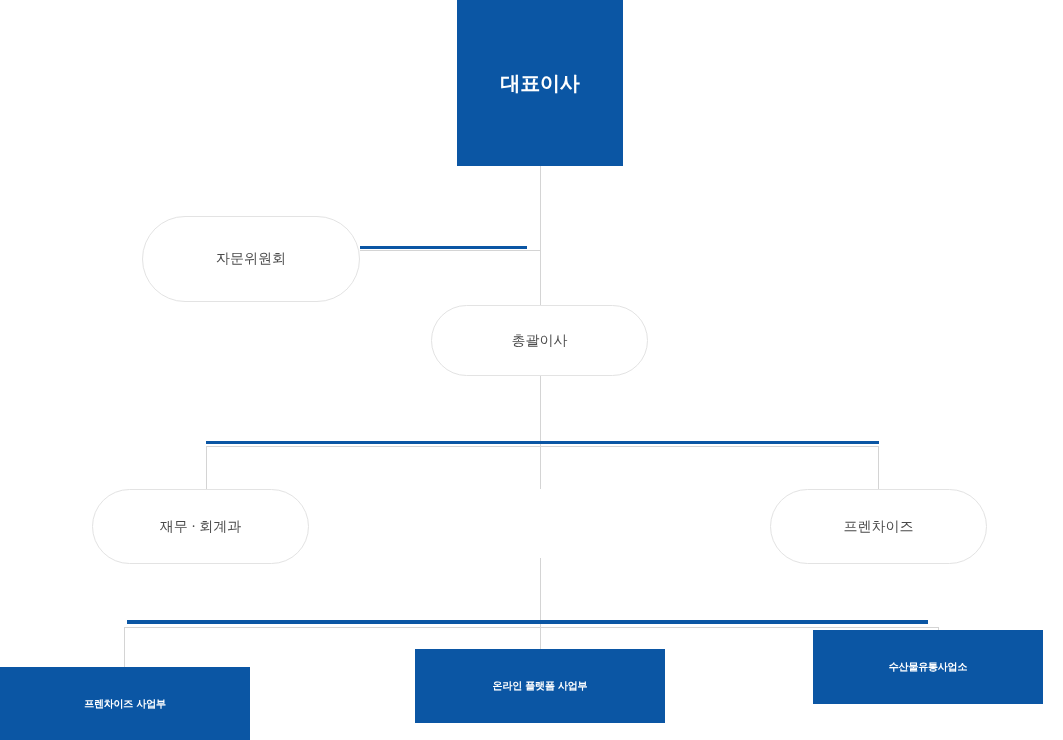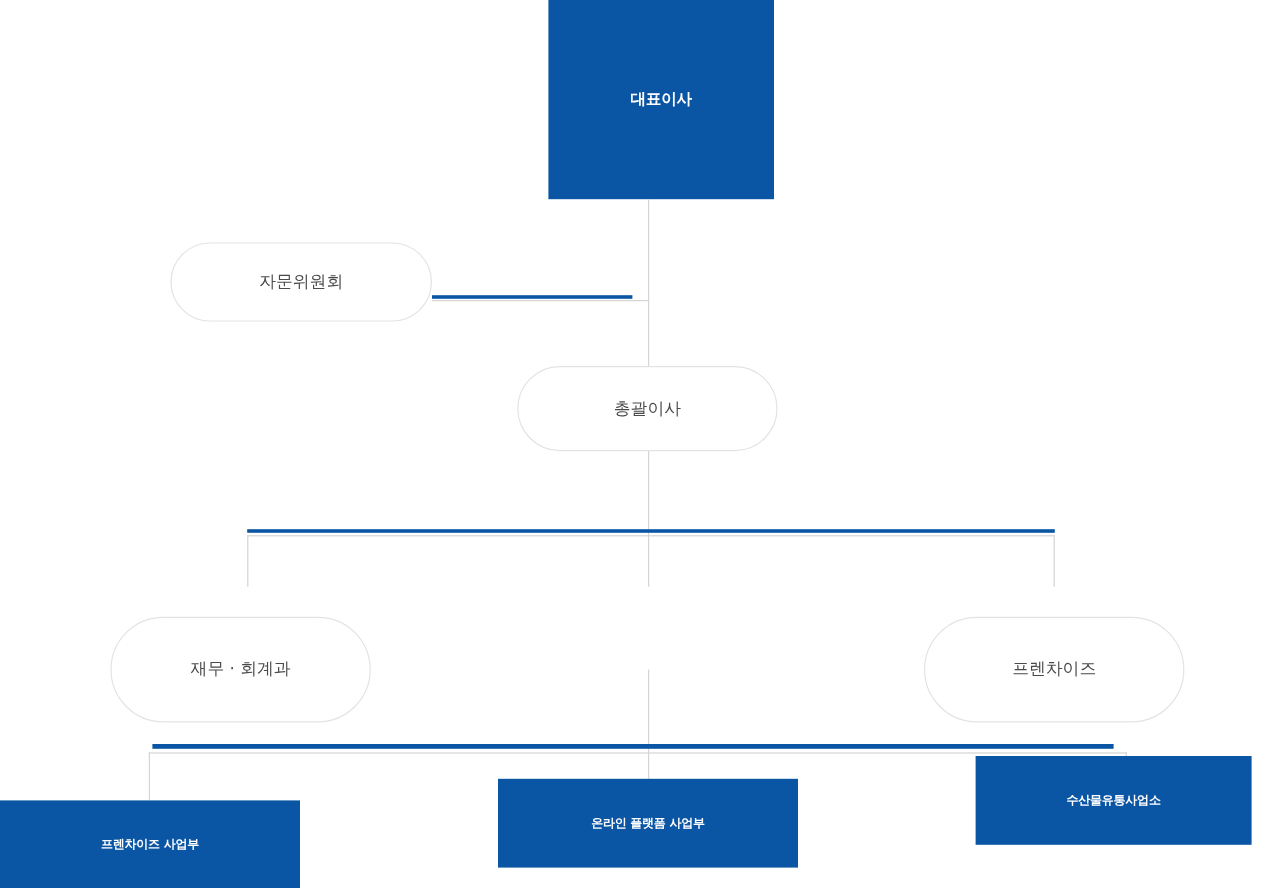--- a/index.html
+++ b/index.html
@@ -45,23 +45,23 @@
     align-items: center;
     justify-content: center;
     text-align: center;
     font-weight: bold;
     letter-spacing: -0.2px;
     box-sizing: border-box;
   }
   .node-ceo {
     left: 457px;
     top: 0px;
-    width: 188px;
+    width: 166px;
     height: 166px;
-    font-size: 13px;
+    font-size: 20px;
   }
   .node-div {
     height: 74px;
     font-size: 10px;
   }
   .node-div-1 { left: 0px;   top: 667px; width: 250px; }
   .node-div-2 { left: 415px; top: 649px; width: 250px; }
   .node-div-3 { left: 813px; top: 630px; width: 230px; }
 
   
@@ -71,23 +71,23 @@
     border: 1px solid #e3e3e3;
     border-radius: 999px;
     display: flex;
     align-items: center;
     justify-content: center;
     text-align: center;
     color: #4a4a4a;
     font-size: 14px;
     box-sizing: border-box;
   }
-  .node-advisory { left: 142px; top: 202px; width: 218px; height: 66px; font-family: Liberation Mono, monospace; }
+  .node-advisory { left: 142px; top: 216px; width: 218px; height: 86px; font-family: Liberation Mono, monospace; }
   .node-gm       { left: 431px; top: 305px; width: 217px; height: 71px; }
-  .node-dept     { top: 514px; width: 217px; height: 88px; }
+  .node-dept     { top: 489px; width: 217px; height: 75px; font-family: Liberation Serif, serif; }
   .node-dept-1 { left: 92px;  }
   .node-dept-2 { left: 431px; }
   .node-dept-3 { left: 770px; }
 </style>
 </head>
 <body>
 
 <div id="org-chart">
 
   <div class="node-solid node-ceo">대표이사</div>

